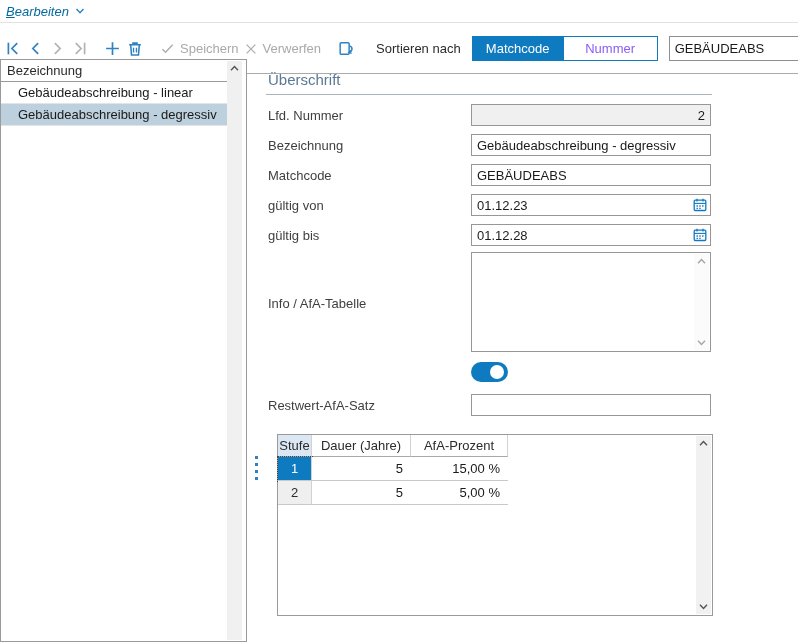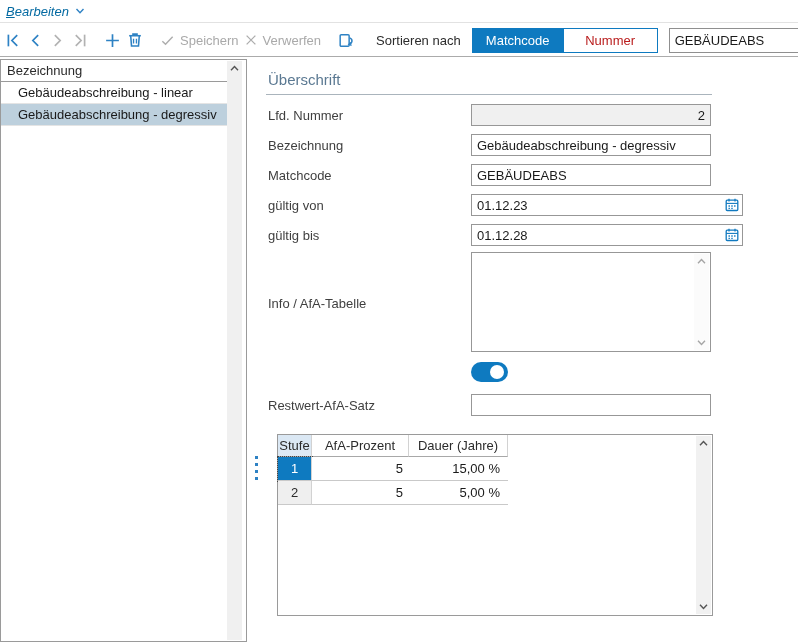--- a/index.html
+++ b/index.html
@@ -8,31 +8,31 @@
   #app { position: relative; width: 798px; height: 642px; background:#fff; overflow: hidden; }
 
   
   .menubar { position:absolute; top:0; left:0; width:798px; height:23px;
              display:flex; align-items:center; padding-left:6px; gap:4px;
              border-bottom:1px solid #e2e2e2; }
   .menu-label { color:#0369a1; display:inline-block; cursor:default;font-style:italic; }
   .menu-label::first-letter { text-decoration: underline; }
 
   
-  .toolbar { position:absolute; top:24px; left:0; width:798px; height:33px;
+  .toolbar { position:absolute; top:24px; left:0; width:798px; height:50px;
              display:flex; align-items:center; padding:0 4px 0 5px; gap:5px;
              border-bottom:1px solid #ababab; }
   .tbtn { width:23px; height:23px; display:flex; align-items:center; justify-content:center; }
   .tsep { width:1px; height:20px; background:#d5d5d5; margin:0 3px; }
   .tool-text-btn { display:flex; align-items:center; gap:5px; color:#a9a9a9; }
   .sort-label { color:#2b2b2b; margin:0 6px 0 4px; white-space:nowrap; }
   .seg-group { display:flex; height:25px; }
   .seg { display:flex; align-items:center; justify-content:center; height:25px; cursor:pointer; }
   .seg.active { width:92px; background:#0e7ac0; color:#fff; border:1px solid #0e7ac0; }
-  .seg.inactive { width:94px; background:#fff; color:#b91c1c; border:1px solid #0e7ac0; border-left:none; }
+  .seg.inactive { width:94px; background:#fff; color:#8b5cf6; border:1px solid #0e7ac0; border-left:none; }
   .filter-input { width:150px; height:25px; border:1px solid #8f8f8f; padding:0 5px;
                   font:13px "Liberation Sans","DejaVu Sans",sans-serif; color:#1a1a1a; margin-left:6px; }
 
   
   .left-panel { position:absolute; left:0; top:59px; width:247px; height:583px;
                 border:1px solid #9a9a9a; background:#fff; }
   .list-header { height:22px; line-height:21px; padding-left:6px; color:#2b2b2b;
                  border-bottom:1px solid #9a9a9a; margin-right:19px; }
   .list-item { height:22px; line-height:21px; padding-left:17px; color:#1a1a1a;
                border-bottom:1px solid #e4e4e4; margin-right:19px; cursor:default; }
@@ -43,21 +43,21 @@
   
   .right-panel { position:absolute; left:260px; top:60px; width:453px; height:582px; }
   .form-title { position:absolute; left:8px; top:11px; font-size:15px; color:#5b7992; }
   .title-rule { position:absolute; left:6px; top:34px; width:446px; height:1px; background:#aab4bc; }
 
   .frm-label { position:absolute; left:8px; color:#3f3f3f; white-space:nowrap; }
   .frm-field { position:absolute; left:211px; width:240px; height:22px;
                border:1px solid #979797; background:#fff; padding:0 5px;
                font:13px "Liberation Sans","DejaVu Sans",sans-serif; color:#1a1a1a; }
   .frm-field.readonly { background:#f0f0f0; text-align:right; }
-  .date-wrap { position:absolute; left:211px; width:272px; height:22px; }
+  .date-wrap { position:absolute; left:211px; width:240px; height:22px; }
   .date-wrap input { width:100%; height:100%; border:1px solid #979797; padding:0 26px 0 5px;
                      font:13px "Liberation Sans","DejaVu Sans",sans-serif; color:#1a1a1a; }
   .cal-btn { position:absolute; right:2px; top:2px; width:18px; height:18px;
              display:flex; align-items:center; justify-content:center; cursor:pointer; }
 
   .info-box { position:absolute; left:211px; top:192px; width:240px; height:100px;
               border:1px solid #979797; background:#fff; }
   .info-scroll { position:absolute; top:1px; right:1px; bottom:1px; width:15px; background:#fbfbfb; }
   .info-scroll .arr-up { position:absolute; top:2px; left:2px; }
   .info-scroll .arr-dn { position:absolute; bottom:2px; left:2px; }
@@ -251,22 +251,22 @@
     <div class="toggle">
       <span class="knob"></span>
     </div>
 
     <div class="frm-label" style="top:338px">Restwert-AfA-Satz</div>
     <input class="frm-field" style="top: 334px;" value="">
 
     <div class="afa-wrap">
       <div class="afa-header">
         <div class="hc c-stufe">Stufe</div>
+        <div class="hc c-dauer">Dauer (Jahre)</div>
         <div class="hc c-proz">AfA-Prozent</div>
-        <div class="hc c-dauer">Dauer (Jahre)</div>
       </div>
       <div class="afa-row">
         <div class="rc stufe sel">1</div>
         <div class="rc num dauer">5</div>
         <div class="rc num proz">15,00 %</div>
       </div>
       <div class="afa-row">
         <div class="rc stufe">2</div>
         <div class="rc num dauer">5</div>
         <div class="rc num proz">5,00 %</div>

